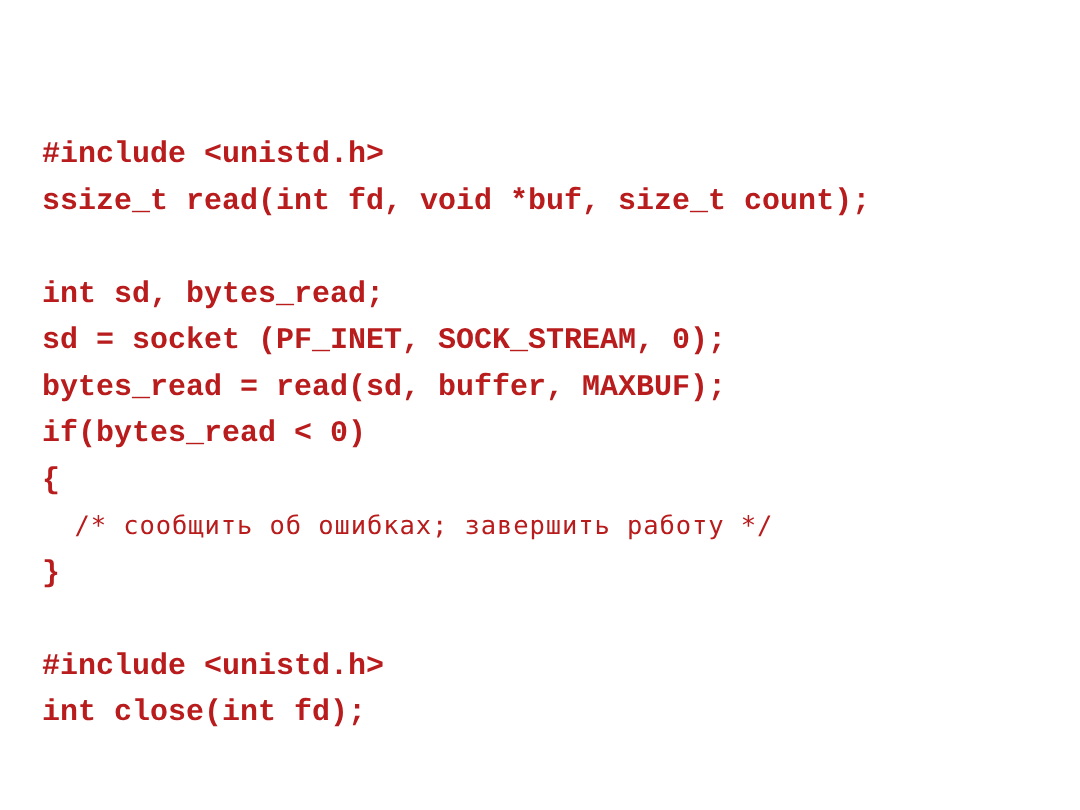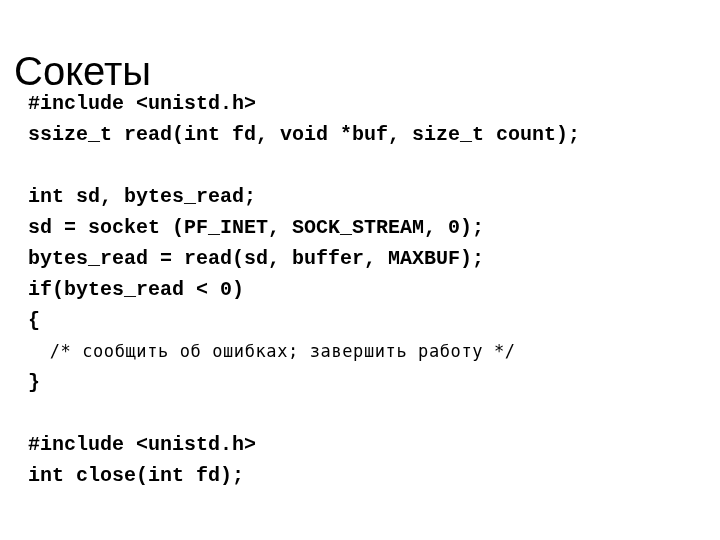--- a/index.html
+++ b/index.html
@@ -32,21 +32,21 @@
   }
 
   .code-block {
     position: absolute;
     left: 28px;
     top: 88px;
     width: 672px;
     font-family: "Liberation Mono", "DejaVu Sans Mono", monospace;
     font-size: 20px;
     line-height: 31px;
-    color: #000000;
+    color: #b91c1c;
     white-space: pre;
   }
 
   .code-line {
     display: block;
     height: 31px;
     font-weight: bold;
     white-space: pre;
     font-family: "Liberation Mono", "DejaVu Sans Mono", monospace;
   }
@@ -61,17 +61,16 @@
 
   .code-line.blank {
     font-size: 20px;
   }
 </style>
 </head>
 <body>
 
 <div class="slide">
 
-  <h1 class="slide-title">Сокеты</h1>
 
   <div class="code-block"><span class="code-line">#include &lt;unistd.h&gt;</span><span class="code-line">ssize_t read(int fd, void *buf, size_t count);</span><span class="code-line blank">&nbsp;</span><span class="code-line">int sd, bytes_read;</span><span class="code-line">sd = socket (PF_INET, SOCK_STREAM, 0);</span><span class="code-line">bytes_read = read(sd, buffer, MAXBUF);</span><span class="code-line">if(bytes_read &lt; 0)</span><span class="code-line">{</span><span class="code-line cyrillic">  /* сообщить об ошибках; завершить работу */</span><span class="code-line">}</span><span class="code-line blank">&nbsp;</span><span class="code-line">#include &lt;unistd.h&gt;</span><span class="code-line">int close(int fd);</span></div>
 
 </div>
 
 </body></html>

